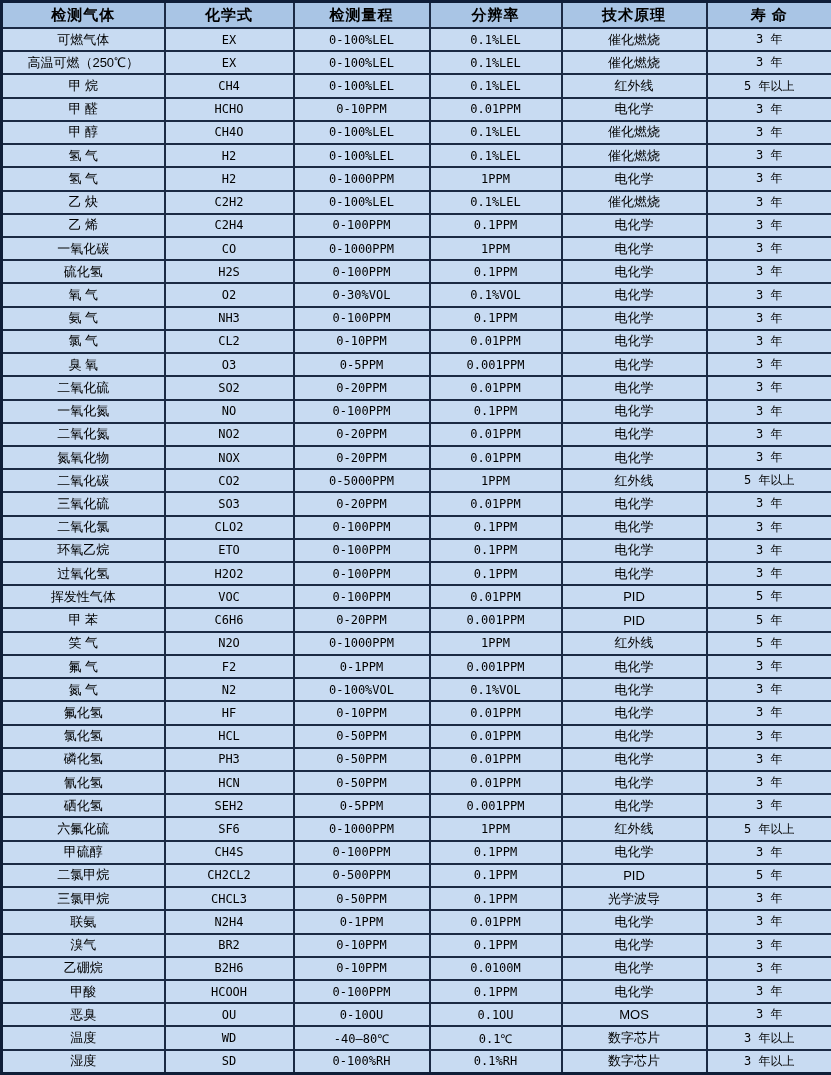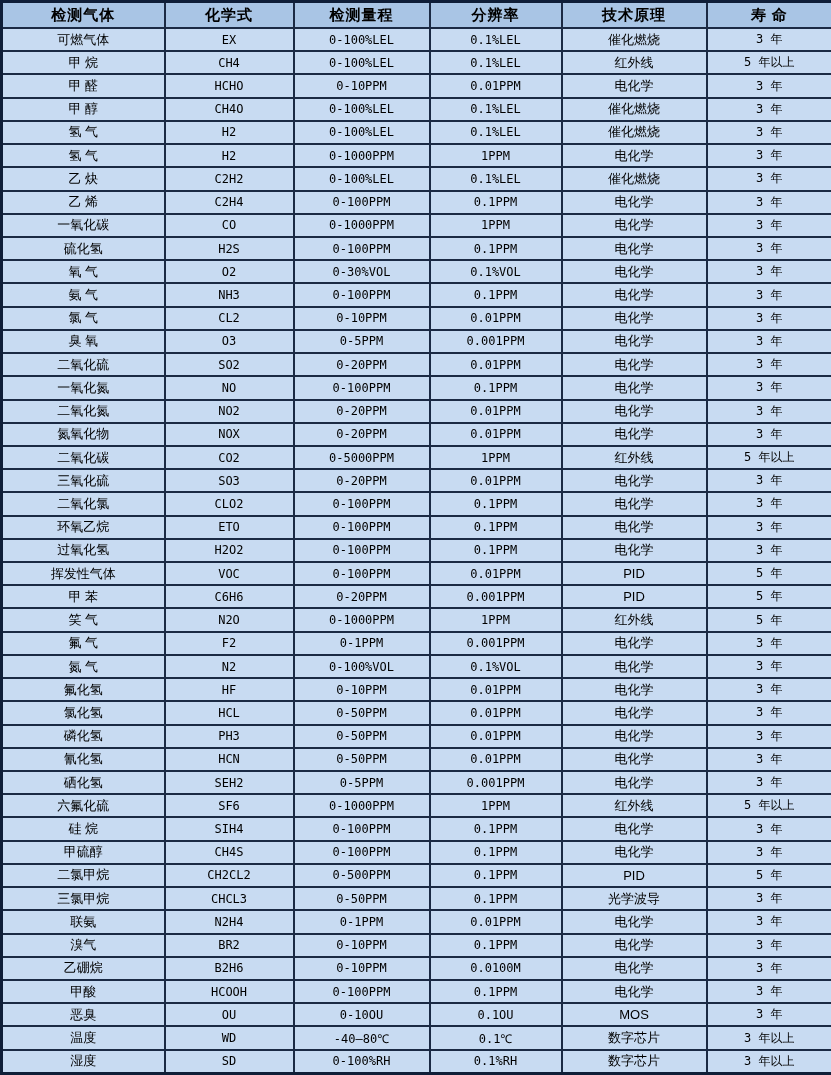--- a/index.html
+++ b/index.html
@@ -15,21 +15,21 @@
     border:2px solid #1b2a44;
     text-align:center;
     vertical-align:middle;
     padding:0;
     overflow:hidden;
     white-space:nowrap;
     color:#000;
   }
   th{
     background:#a9c5e5;
-    font-family:Liberation Serif, serif;
+    font-family:Liberation Sans, sans-serif;
     font-weight:bold;
     font-size:15px;
     letter-spacing:1px;
     height:24px;
   }
   td{
     background:#c8dbf2;
     font-family:"Liberation Sans", sans-serif;
     font-size:13px;
   }
@@ -67,20 +67,28 @@
   <tbody>
       <tr>
         <td class="col0">可燃气体</td>
         <td class="col1">EX</td>
         <td class="col2">0-100%LEL</td>
         <td class="col3">0.1%LEL</td>
         <td class="col4">催化燃烧</td>
         <td class="col5">3 年</td>
       </tr>
       <tr>
+        <td class="col0">高温可燃（250℃）</td>
+        <td class="col1">EX</td>
+        <td class="col2">0-100%LEL</td>
+        <td class="col3">0.1%LEL</td>
+        <td class="col4">催化燃烧</td>
+        <td class="col5">3 年</td>
+      </tr>
+      <tr>
         <td class="col0">甲 烷</td>
         <td class="col1">CH4</td>
         <td class="col2">0-100%LEL</td>
         <td class="col3">0.1%LEL</td>
         <td class="col4">红外线</td>
         <td class="col5">5 年以上</td>
       </tr>
       <tr>
         <td class="col0">甲 醛</td>
         <td class="col1">HCHO</td>
@@ -331,28 +339,20 @@
       </tr>
       <tr>
         <td class="col0">六氟化硫</td>
         <td class="col1">SF6</td>
         <td class="col2">0-1000PPM</td>
         <td class="col3">1PPM</td>
         <td class="col4">红外线</td>
         <td class="col5">5 年以上</td>
       </tr>
       <tr>
-        <td class="col0">硅 烷</td>
-        <td class="col1">SIH4</td>
-        <td class="col2">0-100PPM</td>
-        <td class="col3">0.1PPM</td>
-        <td class="col4">电化学</td>
-        <td class="col5">3 年</td>
-      </tr>
-      <tr>
         <td class="col0">甲硫醇</td>
         <td class="col1">CH4S</td>
         <td class="col2">0-100PPM</td>
         <td class="col3">0.1PPM</td>
         <td class="col4">电化学</td>
         <td class="col5">3 年</td>
       </tr>
       <tr>
         <td class="col0">二氯甲烷</td>
         <td class="col1">CH2CL2</td>

